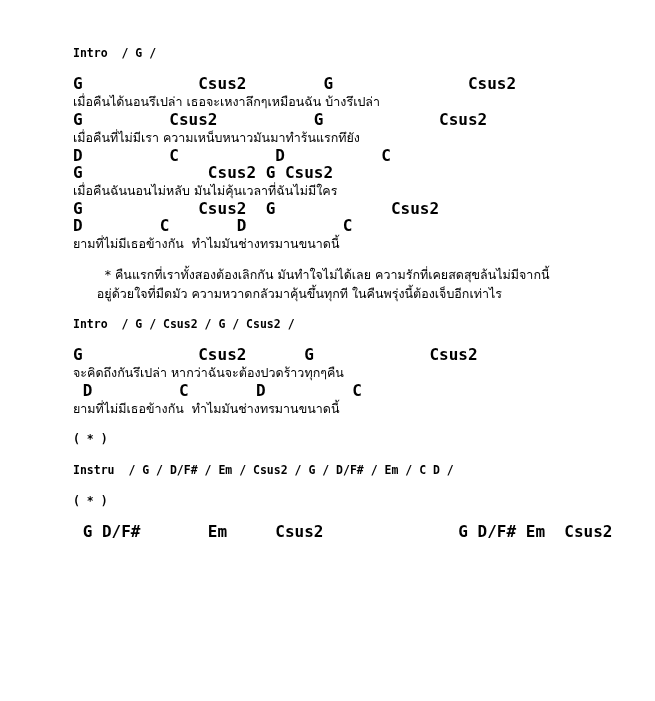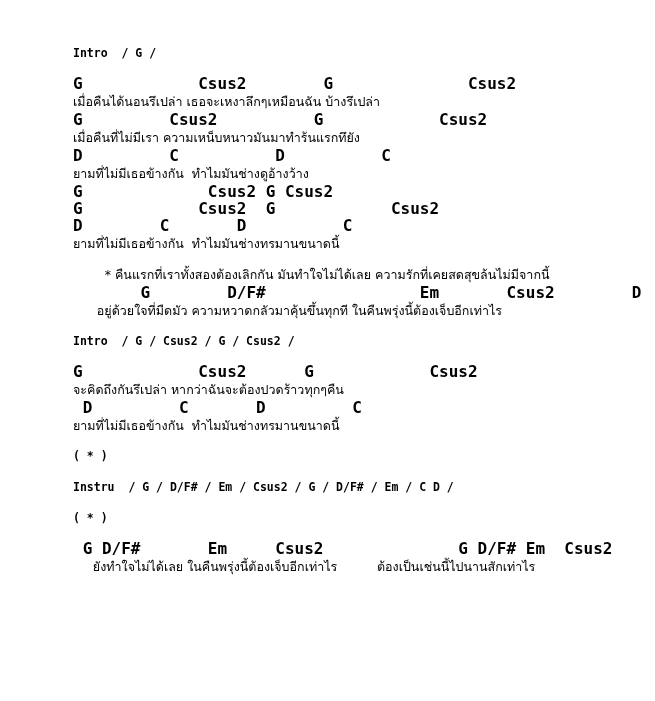--- a/index.html
+++ b/index.html
@@ -63,39 +63,37 @@
 
 <div id="sheet">
   <div class="content">
       <div class="section-head">Intro  / G /</div>
       <div class="spacer"></div>
       <div class="chordline">G            Csus2        G              Csus2</div>
       <div class="lyricline">เมื่อคืนได้นอนรึเปล่า เธอจะเหงาลึกๆเหมือนฉัน บ้างรึเปล่า</div>
       <div class="chordline">G         Csus2          G            Csus2</div>
       <div class="lyricline">เมื่อคืนที่ไม่มีเรา ความเหน็บหนาวมันมาทำร้นแรกทึยัง</div>
       <div class="chordline">D         C          D          C</div>
-      <div class="lyricline">ยามที่ไม่มีเธอข้างกัน  ทำไมมันช่างดูอ้างว้าง</div>
       <div class="chordline">G             Csus2 G Csus2</div>
+      <div class="lyricline">เมื่อคืนฉันนอนไม่หลับ มันไม่คุ้นเวลาที่ฉันไม่มีใคร</div>
       <div class="chordline">G            Csus2  G            Csus2</div>
       <div class="chordline">D        C       D          C</div>
       <div class="lyricline">ยามที่ไม่มีเธอข้างกัน  ทำไมมันช่างทรมานขนาดนี้</div>
       <div class="spacer"></div>
       <div class="lyricline">        * คืนแรกที่เราทั้งสองต้องเลิกกัน มันทำใจไม่ได้เลย ความรักที่เคยสดสุขล้นไม่มีจากนี้</div>
-      <div class="chordline">       G        D/F#                Em       Csus2        D</div>
       <div class="lyricline">      อยู่ด้วยใจที่มืดมัว ความหวาดกลัวมาคุ้นขึ้นทุกที ในคืนพรุ่งนี้ต้องเจ็บอีกเท่าไร</div>
       <div class="spacer"></div>
       <div class="section-head">Intro  / G / Csus2 / G / Csus2 /</div>
       <div class="spacer"></div>
       <div class="chordline">G            Csus2      G            Csus2</div>
       <div class="lyricline">จะคิดถึงกันรึเปล่า หากว่าฉันจะต้องปวดร้าวทุกๆคืน</div>
       <div class="chordline"> D         C       D         C</div>
       <div class="lyricline">ยามที่ไม่มีเธอข้างกัน  ทำไมมันช่างทรมานขนาดนี้</div>
       <div class="spacer"></div>
       <div class="marker">( * )</div>
       <div class="spacer"></div>
       <div class="section-head">Instru  / G / D/F# / Em / Csus2 / G / D/F# / Em / C D /</div>
       <div class="spacer"></div>
       <div class="marker">( * )</div>
       <div class="spacer"></div>
       <div class="chordline"> G D/F#       Em     Csus2              G D/F# Em  Csus2       D        G</div>
-      <div class="lyricline">     ยังทำใจไม่ได้เลย ในคืนพรุ่งนี้ต้องเจ็บอีกเท่าไร          ต้องเป็นเช่นนี้ไปนานสักเท่าไร</div>
     </div>
 </div>
 
 </body></html>

